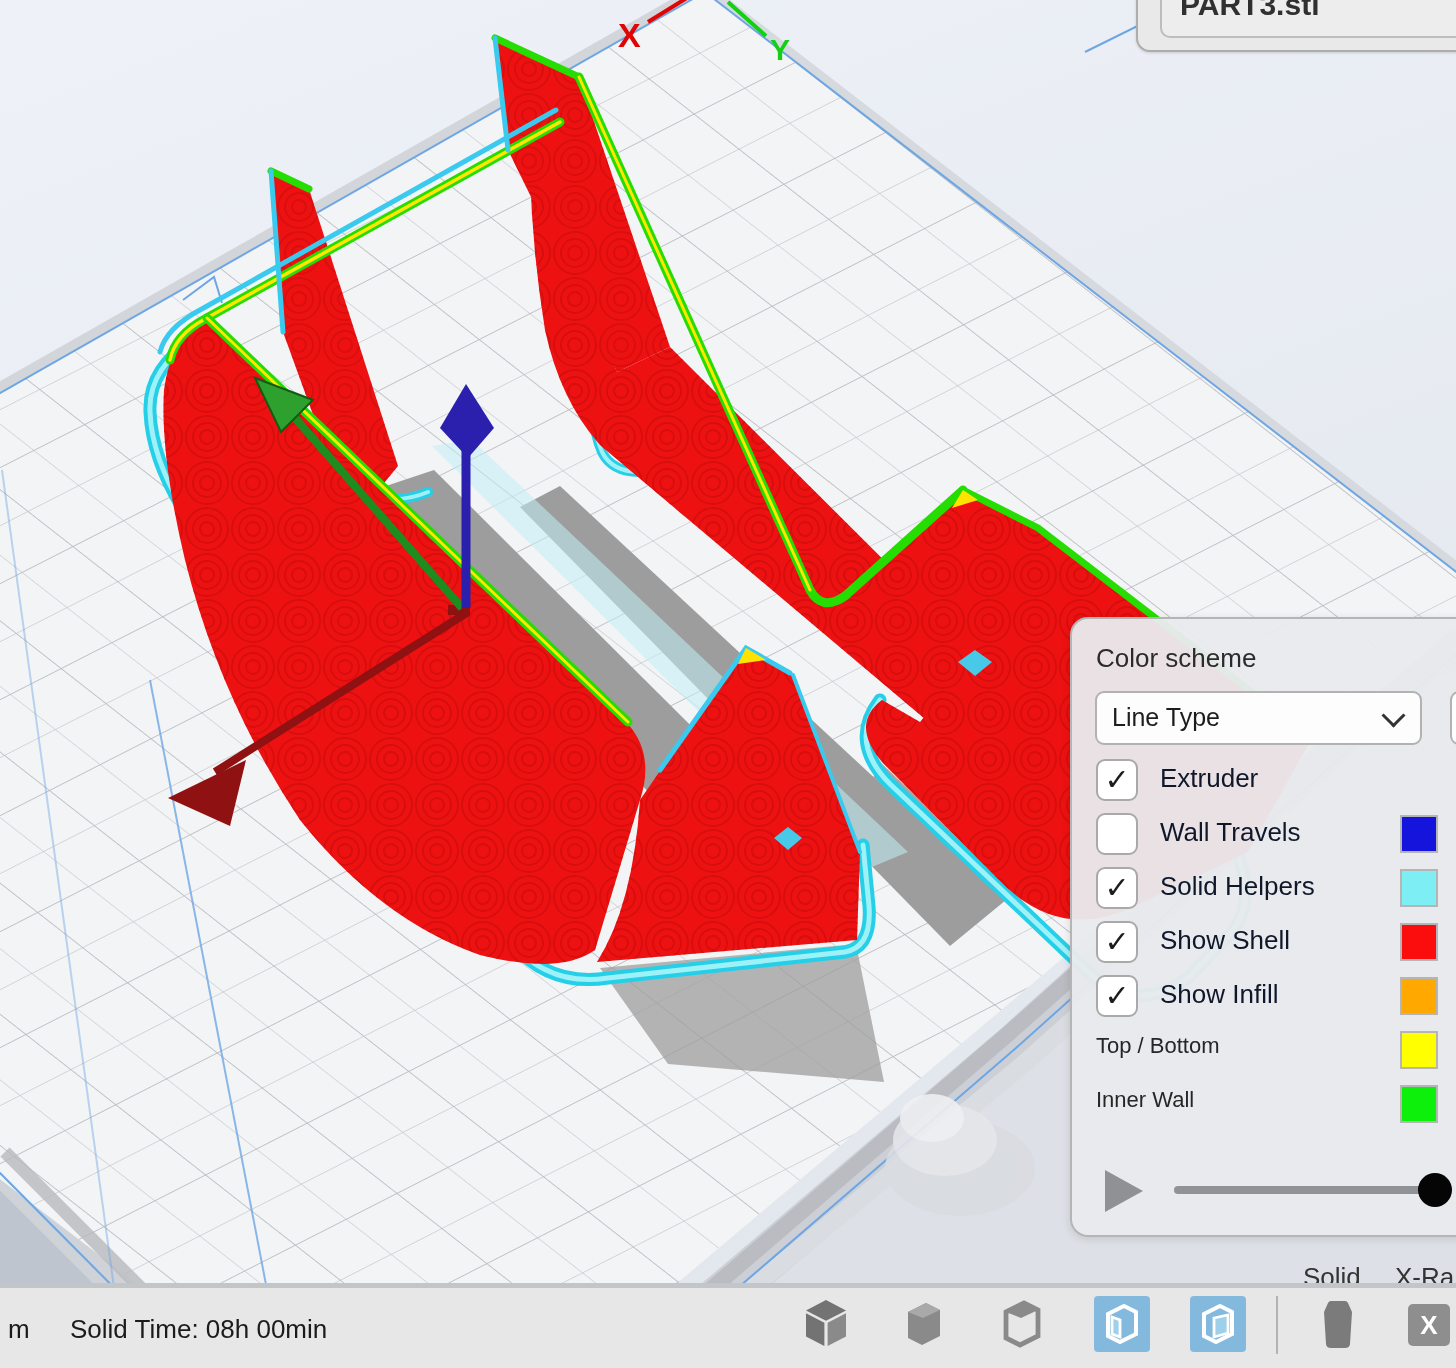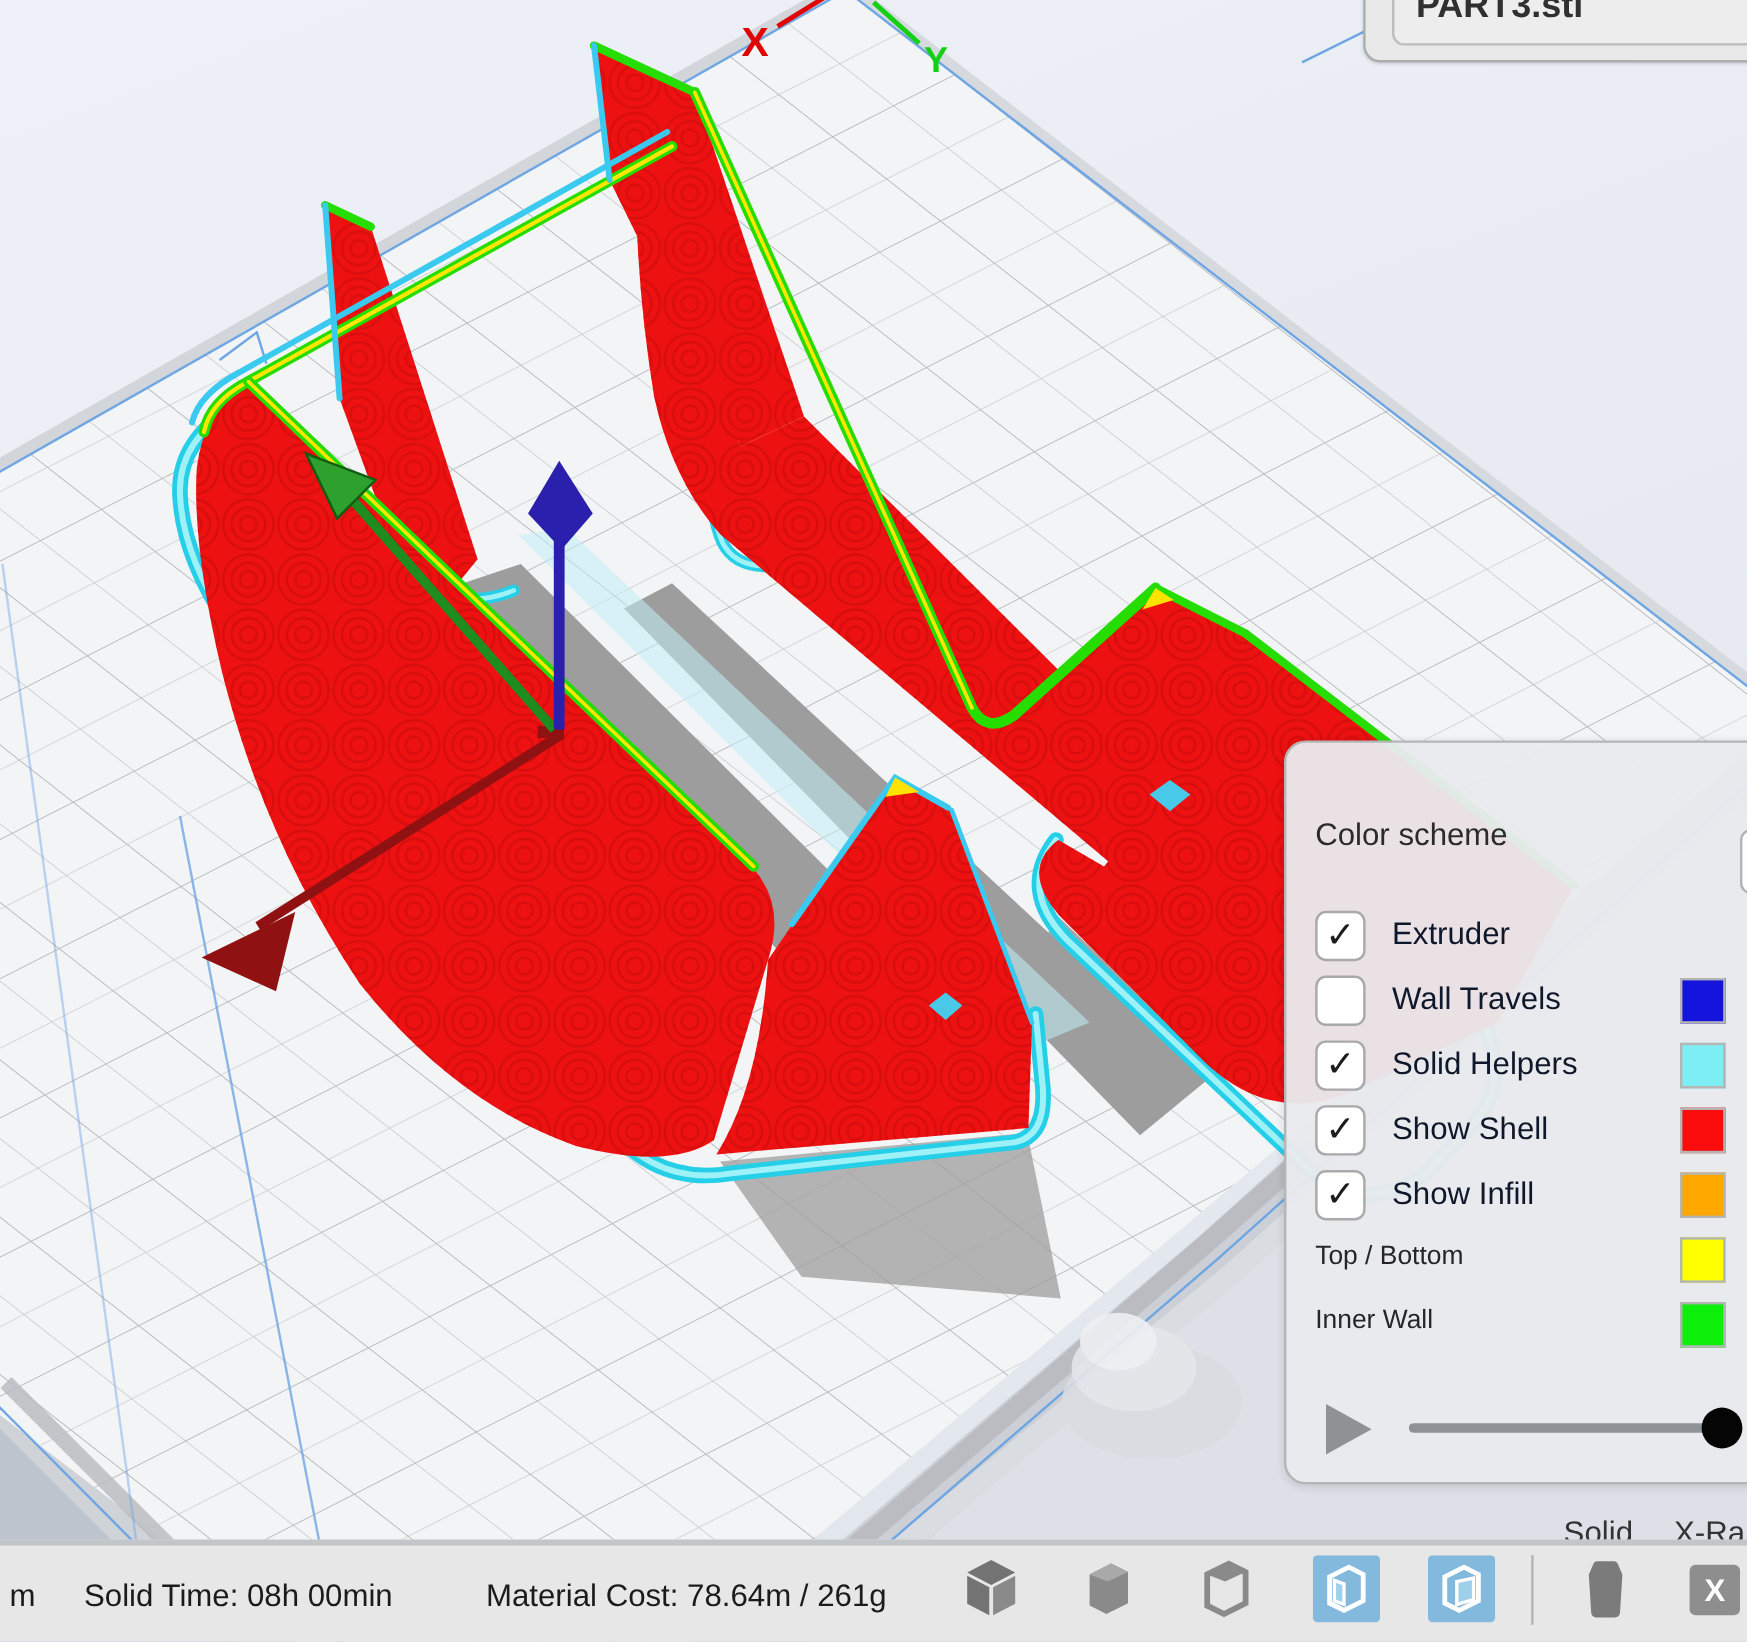--- a/index.html
+++ b/index.html
@@ -9,21 +9,21 @@
   
   .file-badge-outer{position:absolute;left:1136px;top:-62px;width:360px;height:110px;
       background:#e9e9e9;border:2px solid #adadad;border-radius:14px;box-shadow:0 1px 3px rgba(0,0,0,.15);}
   .file-badge-inner{position:absolute;left:22px;top:12px;width:300px;height:82px;
       background:#ededed;border:2px solid #bdbdbd;border-radius:10px;}
   .file-badge-label{position:absolute;left:18px;top:34px;font-size:30px;font-weight:700;color:#303030;}
   
   .cs-panel{position:absolute;left:1070px;top:617px;width:420px;height:616px;
       background:rgba(233,234,237,.96);border:2px solid #b5b5b5;border-radius:18px;
       box-shadow:0 2px 8px rgba(0,0,0,.12);}
-  .cs-title{position:absolute;left:24px;top:24px;font-size:26px;color:#2b2b2b;margin-top:37px;}
+  .cs-title{position:absolute;left:24px;top:24px;font-size:26px;color:#2b2b2b;}
   .cs-dropdown{position:absolute;left:23px;top:72px;width:323px;height:50px;background:#fdfdfd;
       border:2px solid #b2b2b2;border-radius:9px;}
   .cs-dropdown-label{position:absolute;left:15px;top:10px;font-size:25px;color:#1d1d1d;}
   .cs-chevron{position:absolute;right:18px;top:14px;width:14px;height:14px;
       border-right:3px solid #333;border-bottom:3px solid #333;transform:rotate(45deg);}
   .cs-mini-dropdown{position:absolute;left:378px;top:72px;width:60px;height:50px;background:#fdfdfd;
       border:2px solid #b2b2b2;border-radius:9px;}
   .cs-row{position:absolute;left:0;width:100%;height:54px;}
   .cs-check{position:absolute;left:24px;top:-1px;width:38px;height:38px;background:#fff;
       border:2px solid #a9a9a9;border-radius:9px;text-align:center;line-height:38px;
@@ -201,20 +201,24 @@
 
   <div class="file-badge-outer">
     <div class="file-badge-inner">
       <div class="file-badge-label">PART3.stl</div>
     </div>
   </div>
 
   <div class="cs-panel">
     <div class="cs-title">Color scheme</div>
 
+    <div class="cs-dropdown">
+      <div class="cs-dropdown-label">Line Type</div>
+      <div class="cs-chevron"></div>
+    </div>
     <div class="cs-mini-dropdown"></div>
 
     <div class="cs-row" style="top:141px">
       <div class="cs-check">✓</div>
       <div class="cs-label">Extruder</div>
 
     </div>
     <div class="cs-row" style="top:195px">
       <div class="cs-check"></div>
       <div class="cs-label">Wall Travels</div>
@@ -249,21 +253,20 @@
     <div class="cs-slider-track"></div>
     <div class="cs-slider-handle"></div>
   </div>
 
   <div class="viewmode" style="left:1303px">Solid</div>
   <div class="viewmode" style="left:1395px">X-Ra</div>
 
   <div class="toolbar">
     <div class="tb-text" style="left:8px">m</div>
     <div class="tb-text" style="left:70px">Solid Time: 08h 00min</div>
-    <div class="tb-text" style="left:405px">Material Cost: 78.64m / 261g</div>
 
     <svg class="tb-icon" style="left:800px" width="52" height="56" viewBox="0 0 26 28">
       <g fill="#737373">
           <path d="M13,2 L23,7.2 L13,12.4 L3,7.2 Z"></path>
       <path d="M3,8.6 L12.2,13.4 L12.2,25 L3,20.2 Z"></path>
       <path d="M23,8.6 L13.8,13.4 L13.8,25 L23,20.2 Z" fill="#8a8a8a"></path>
         </g>
     </svg>
     <svg class="tb-icon" style="left:898px" width="52" height="56" viewBox="0 0 26 28">
       <path d="M5,8 L14,3.5 L21,7 L21,20 L12,24.5 L5,21 Z" fill="#8a8a8a"></path>

